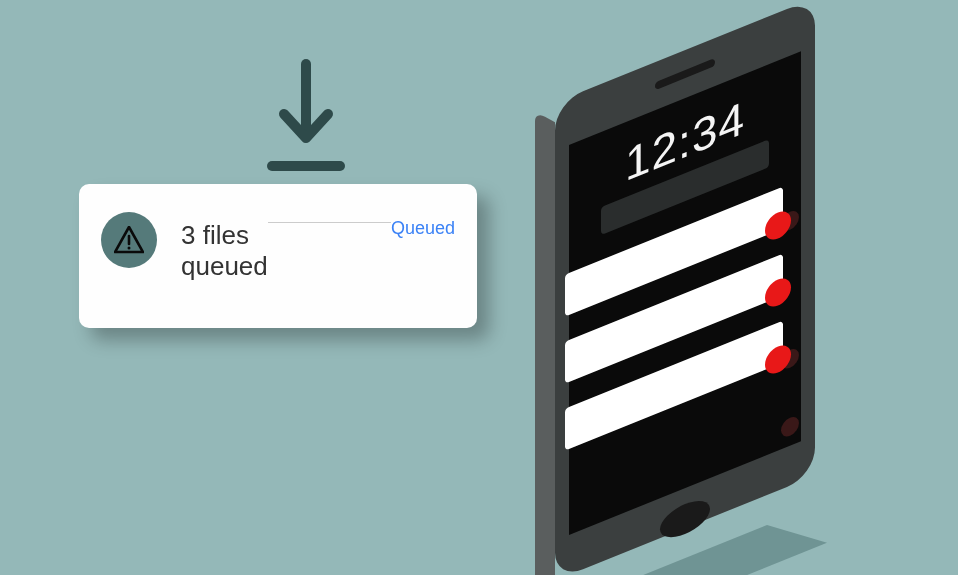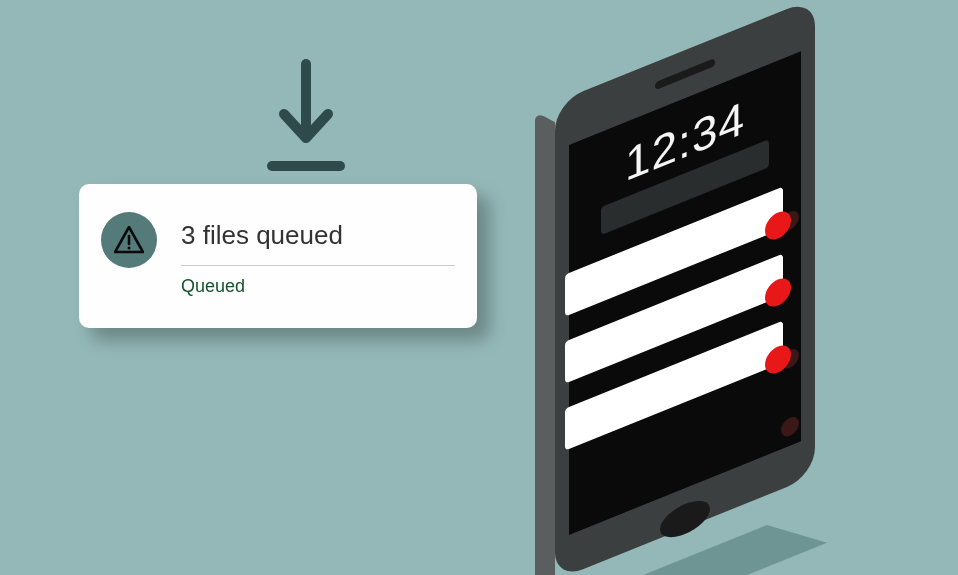--- a/index.html
+++ b/index.html
@@ -41,38 +41,38 @@
       display: flex;
       align-items: center;
       justify-content: center;
       flex-shrink: 0;
       margin-top: 4px;
     }
     .notification-content {
       margin-left: 24px;
       flex: 1;
       display: flex;
-      flex-direction: column;
+      flex-direction: row;
     }
     .notification-title {
       font-size: 26px;
       color: #333;
       font-weight: 400;
       margin-top: 12px;
     }
     .notification-divider {
       margin-top: 14px;
       border: none;
       border-top: 1px solid #ccc;
       width: 100%;
     }
     .notification-status {
       margin-top: 10px;
       font-size: 18px;
-      color: #14532d;
+      color: #3b82f6;
     }
     
     
     .phone-wrapper {
       position: absolute;
       left: 555px;
       top: 38px;
       width: 320px;
       height: 420px;
       transform: skewY(-22deg);

